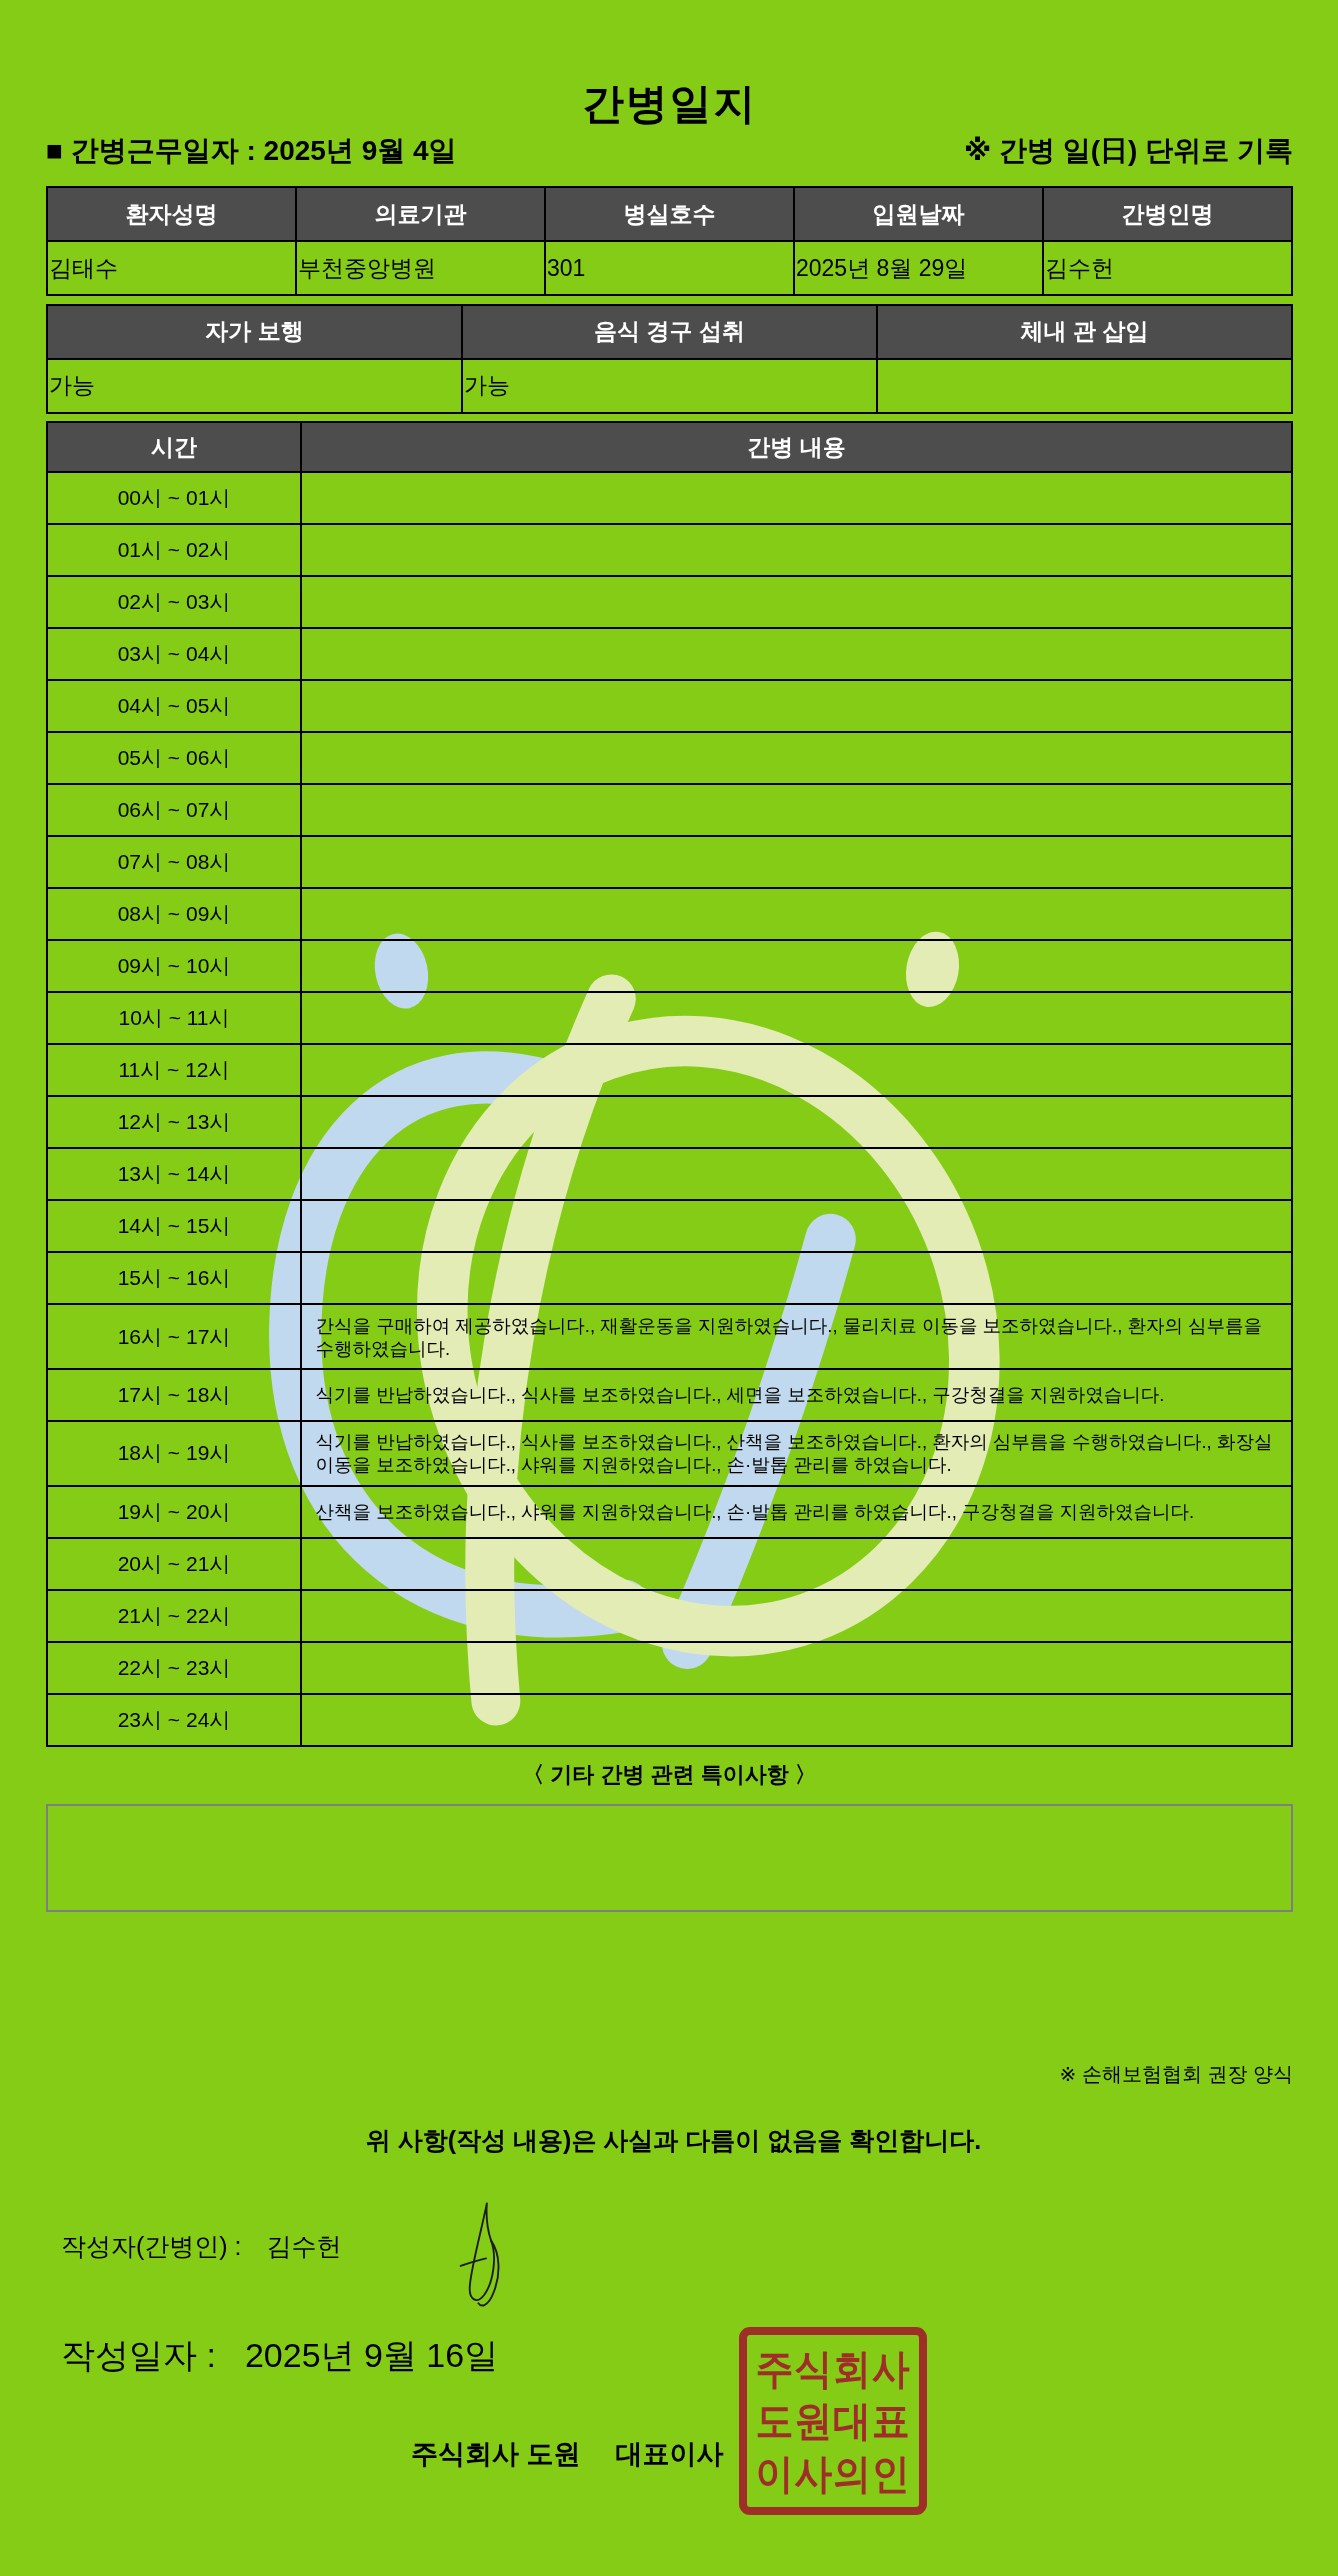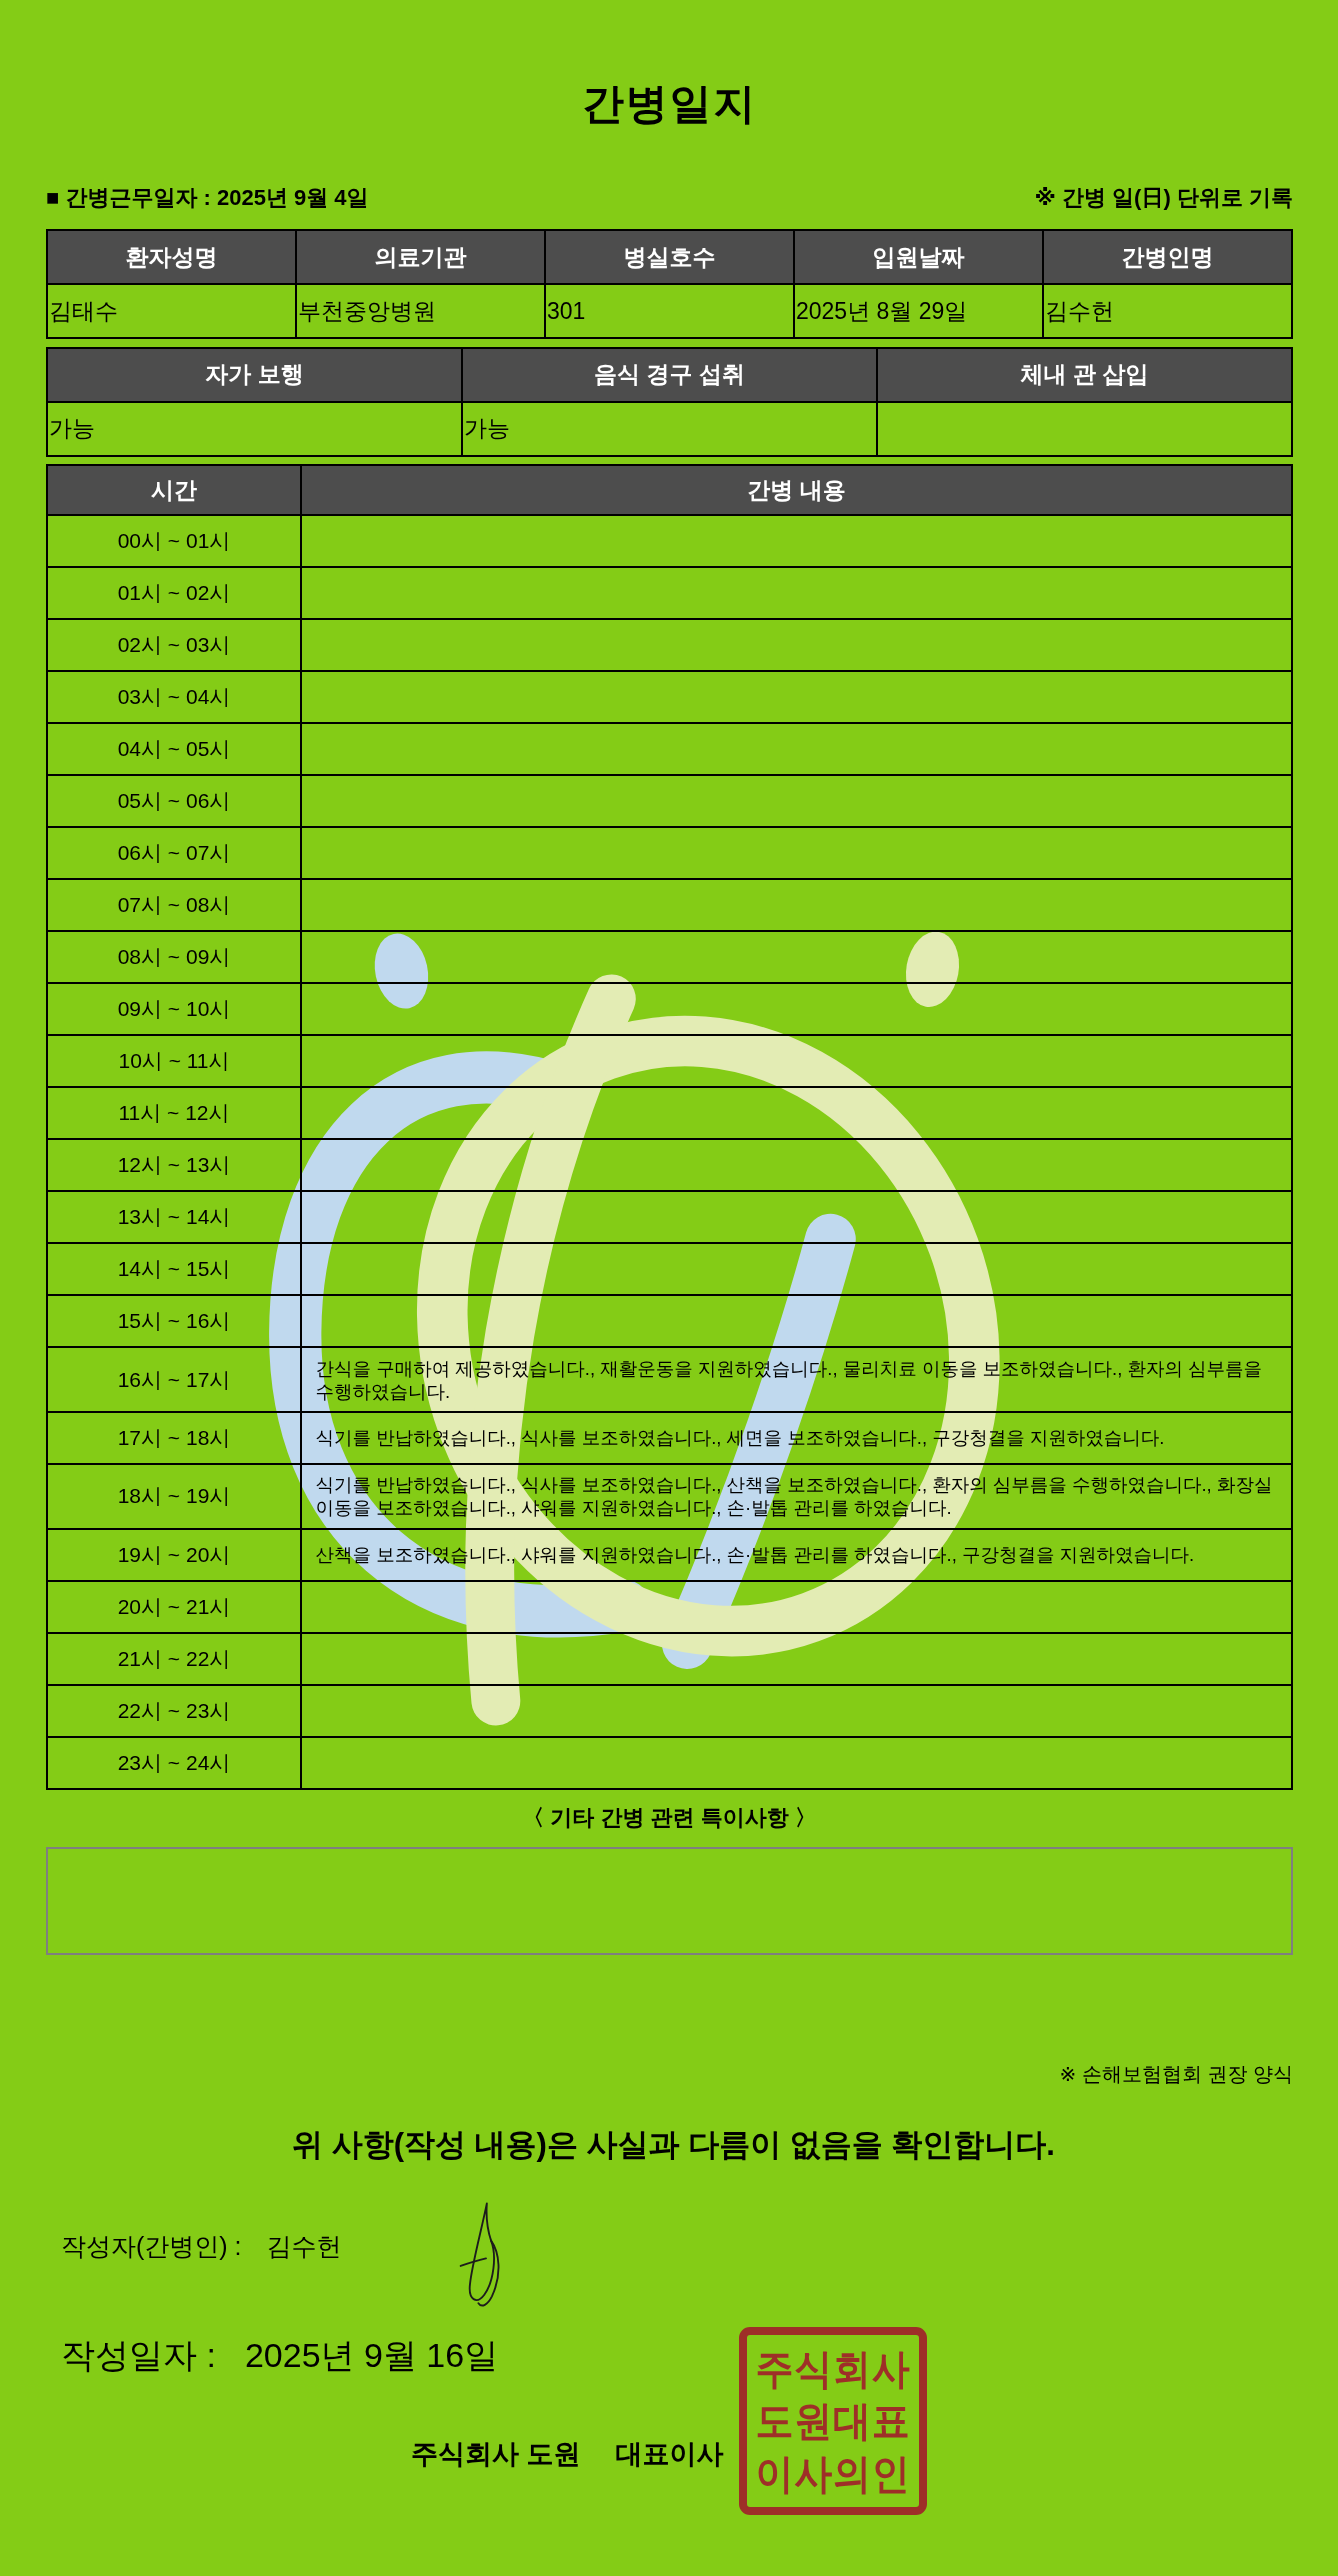--- a/index.html
+++ b/index.html
@@ -18,21 +18,21 @@
   }
   .content { position: relative; z-index: 1; padding: 0 46px; }
 
   .title {
     margin: 0; padding-top: 76px;
     text-align: center;
     font-size: 42px; font-weight: 800; letter-spacing: 1.7px;
   }
   .info-row {
     display: flex; justify-content: space-between; align-items: flex-start;
-    margin-top: 51px; font-size: 22px; font-weight: 600;
+    font-size: 28px; font-weight: 600;
   }
   table { border-collapse: collapse; width: 100%; table-layout: fixed; }
   th, td { border: 2.5px solid #000; }
   thead th {
     background: #4d4d4d; color: #fff;
     font-weight: 700; font-size: 23px; height: 54px; text-align: center;
   }
   .t1 { margin-top: 16px; }
   .t2, .t3 { margin-top: 7.6px; }
   .t1 td, .t2 td { height: 54px; font-size: 23px; background: transparent; }
@@ -41,21 +41,21 @@
   .t3 td.desc {
     text-align: left; font-size: 18.5px; line-height: 23px;
     padding: 8.4px 13.5px; word-break: break-all; background: transparent;
   }
   .notes-title { margin-top: 13.5px; text-align: center; font-size: 22px; font-weight: 700; }
   .notes-box { margin-top: 13.5px; height: 108px; border: 2.5px solid #7f7f7f; background: transparent; }
 
   .form-note { position: absolute; right: 46px; top: 2061px; font-size: 20px; z-index: 1; }
   .confirm {
     position: absolute; left: 8px; right: 0; top: 2124px; z-index: 1;
-    text-align: center; font-size: 31px; font-weight: 700;
+    text-align: center; font-size: 25px; font-weight: 700;
   }
   .writer-line { position: absolute; left: 61px; top: 2230px; font-size: 25px; z-index: 1; }
   .writer-line .name { margin-left: 25px; }
   .date-line { position: absolute; left: 61px; top: 2333px; font-size: 34px; z-index: 1; }
   .date-line .date { margin-left: 29px; }
   .sign-svg { position: absolute; left: 458px; top: 2200px; z-index: 1; }
 
   .company-line {
     position: absolute; left: 411px; top: 2436px; z-index: 1;
     display: flex; gap: 35px; font-size: 27px; font-weight: 700;

